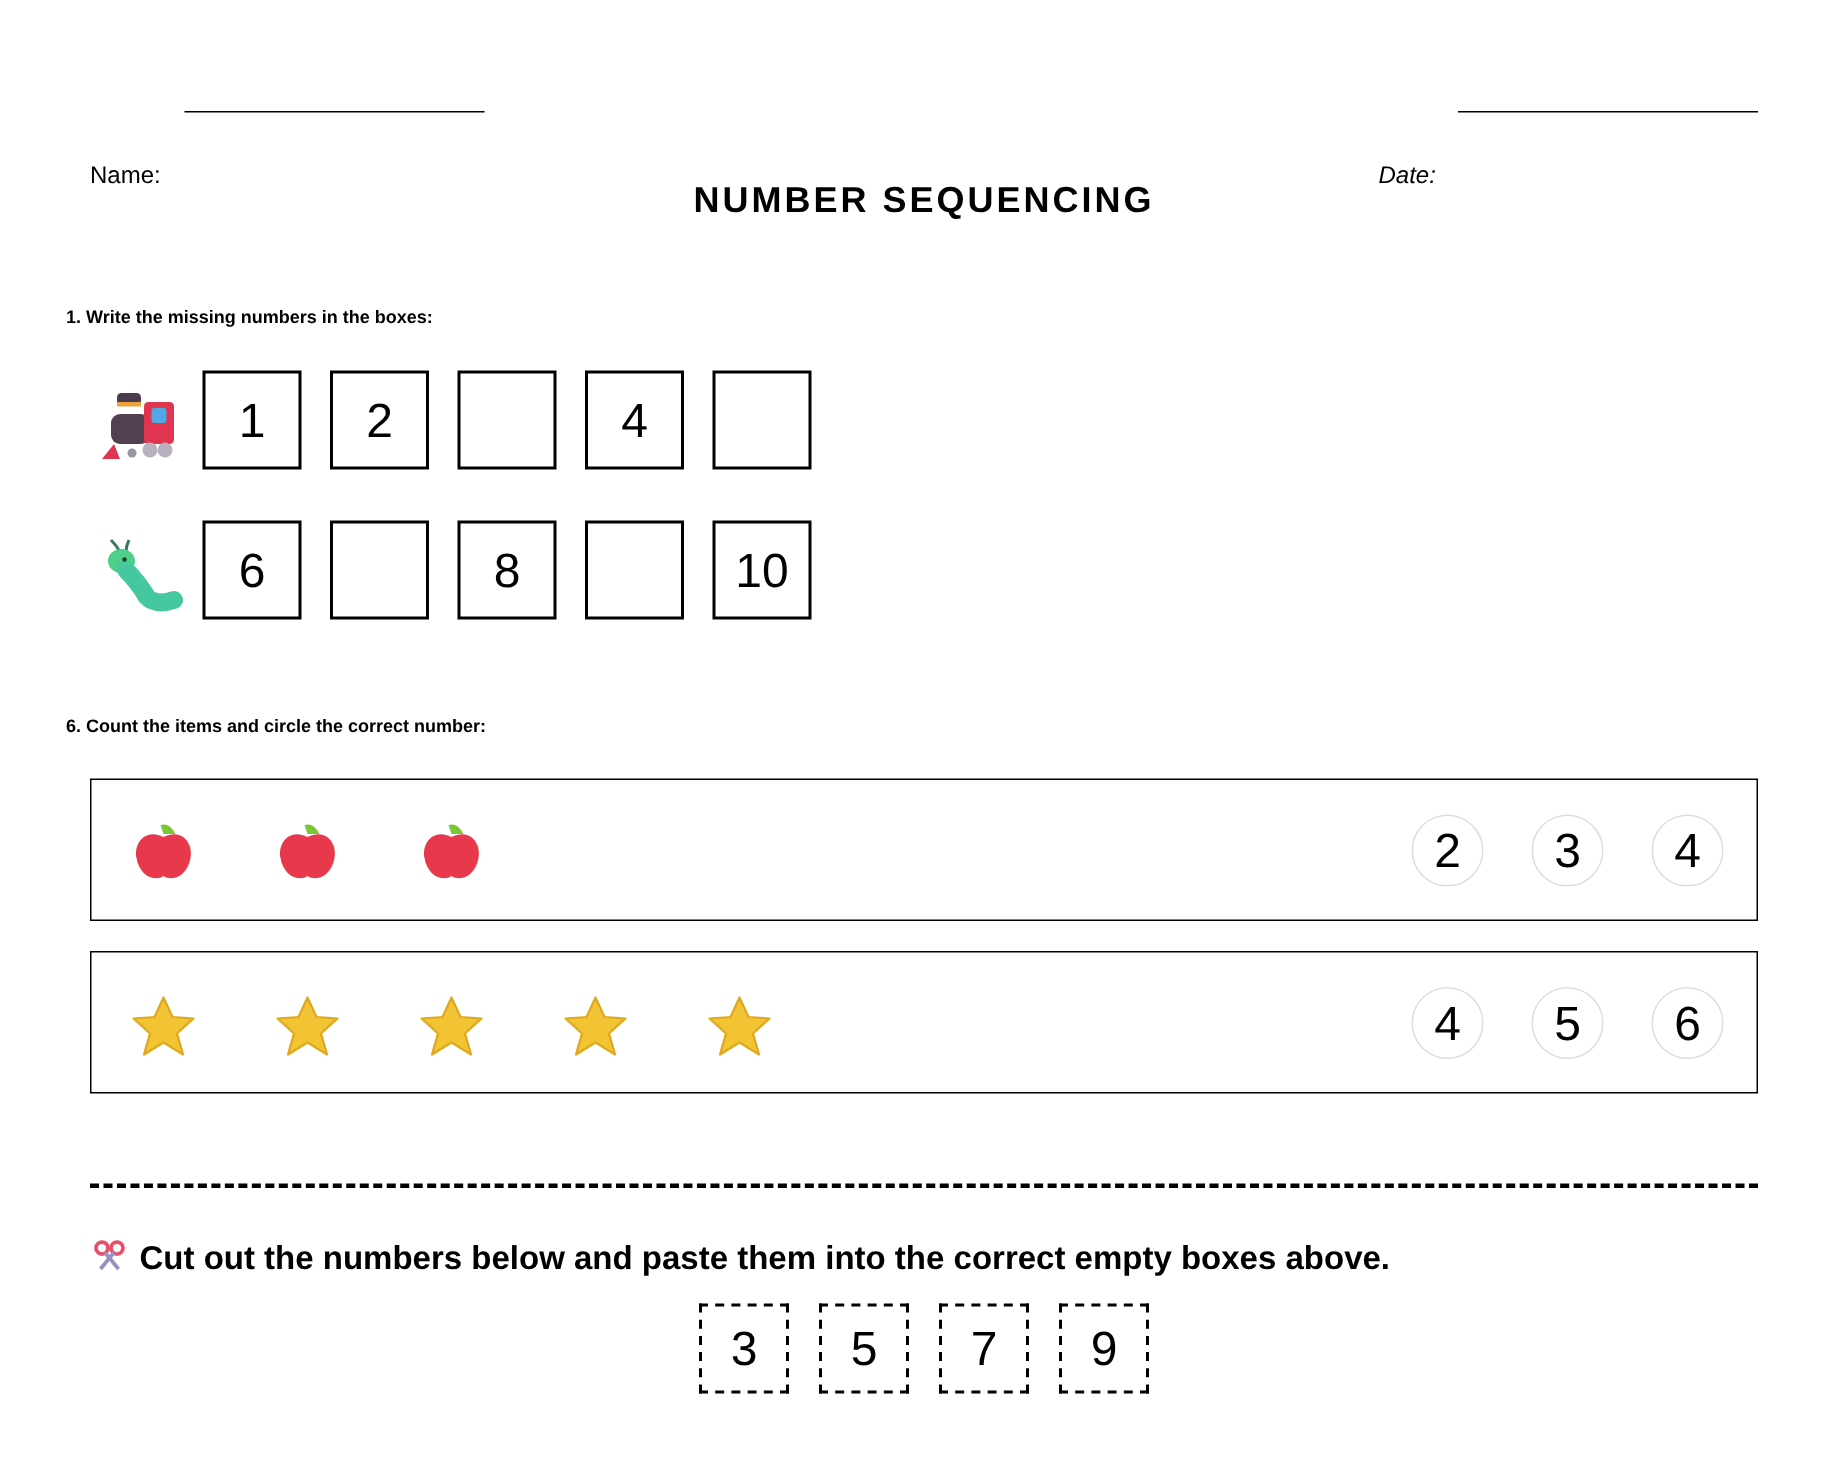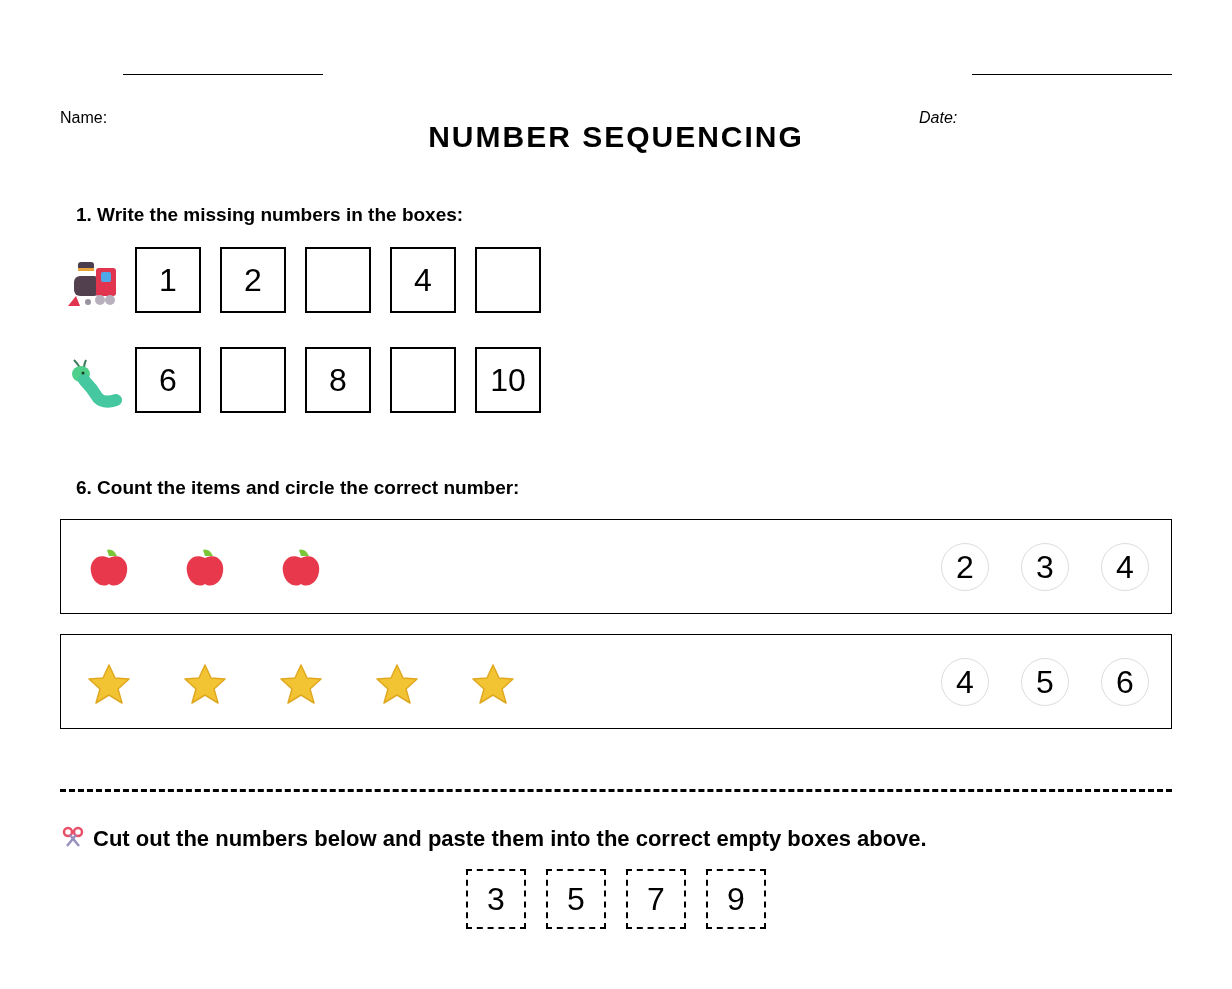--- a/index.html
+++ b/index.html
@@ -5,23 +5,23 @@
     html, body { margin: 0; padding: 0; background: #ffffff; }
     body {
       width: 1232px; height: 989px; position: relative; overflow: hidden;
       font-family: "Liberation Sans", sans-serif; color: #000;
     }
     .abs { position: absolute; }
     .label { font-size: 16px; margin-top: 48px; }
     .line { position: absolute; height: 0; border-bottom: 1px solid #000; }
     .title {
       position: absolute; left: 0; width: 1232px; top: 120px; text-align: center;
-      font-size: 30px; font-weight: bold; letter-spacing: 2px;
+      font-size: 24px; font-weight: bold; letter-spacing: 2px;
     }
-    .heading { position: absolute; left: 76px; font-size: 19px; font-weight: bold; }
+    .heading { position: absolute; left: 44px; font-size: 12px; font-weight: bold; }
     .box {
       position: absolute; width: 66px; height: 66px; border: 2px solid #000;
       box-sizing: border-box; display: flex; align-items: center; justify-content: center;
       font-size: 32px;
     }
     .rowicon { position: absolute; left: 66px; width: 56px; height: 56px; }
     .panel {
       position: absolute; left: 60px; width: 1112px; height: 95px;
       border: 1.5px solid #000; box-sizing: border-box;
     }

